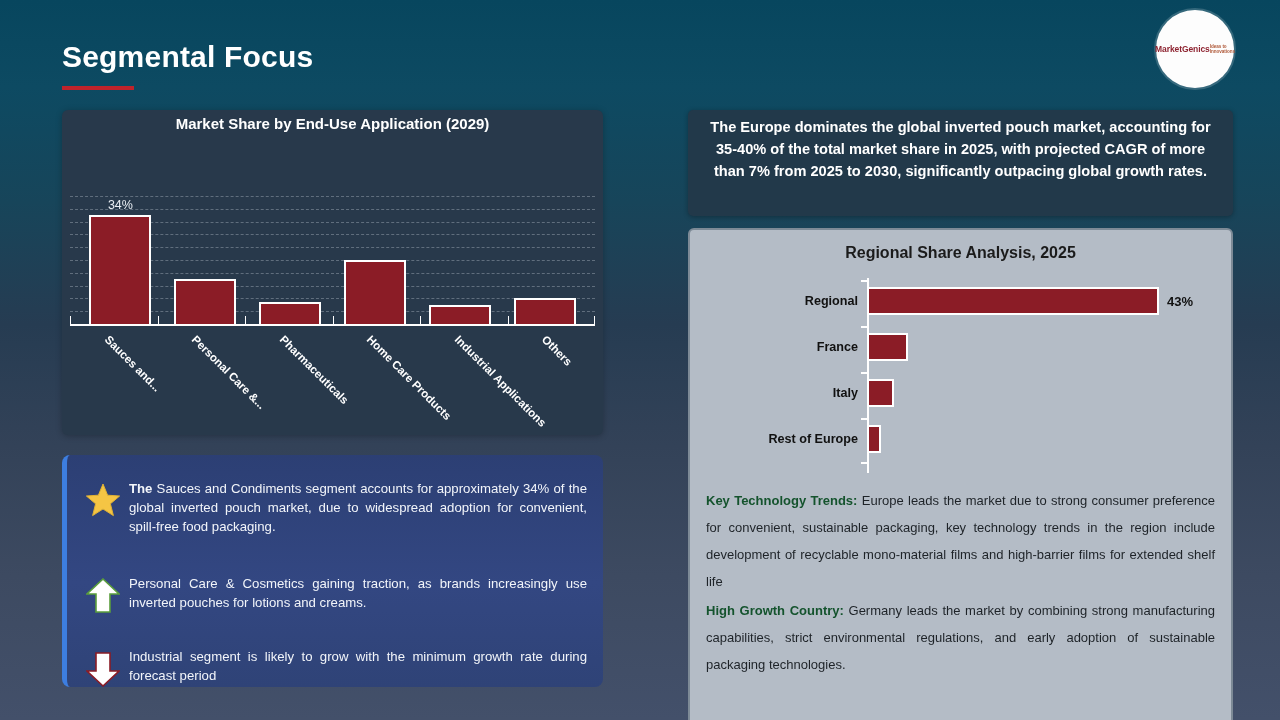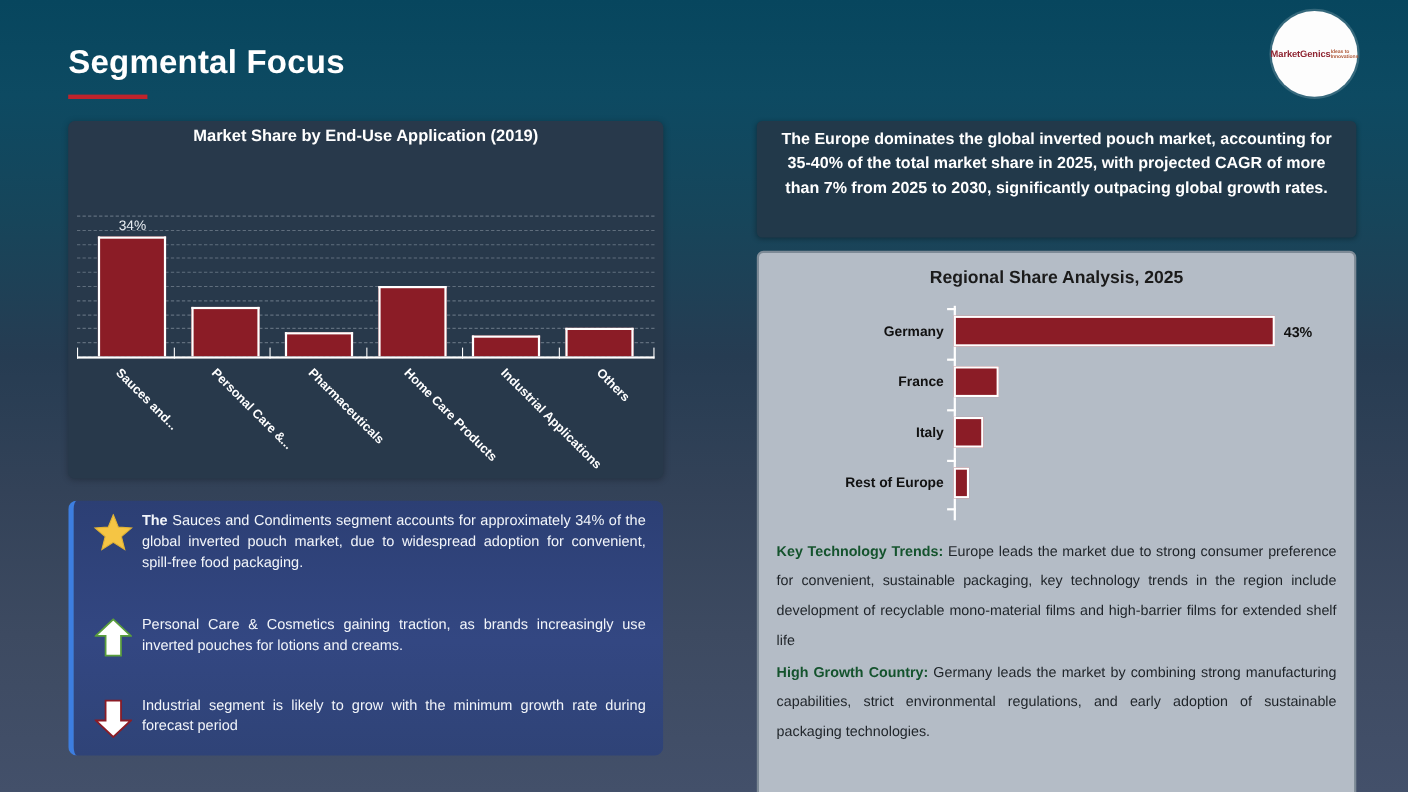--- a/index.html
+++ b/index.html
@@ -100,21 +100,21 @@
 
   
   .insights {
     position: absolute; left: 62px; top: 455px;
     width: 541px; height: 232px;
     background: linear-gradient(to bottom, #2c3f74 0%, #334782 55%, #2f4377 100%);
     border-radius: 8px; overflow: hidden;
     border-left: 5px solid #3d7ee0;
   }
   .insight-row { display: flex; align-items: flex-start; padding: 0 14px 0 10px; }
-  .insight-row.r1 { margin-top: 8px; }
+  .insight-row.r1 { margin-top: 24px; }
   .insight-row.r2 { margin-top: 38px; }
   .insight-row.r3 { margin-top: 33px; }
   .ico { width: 52px; flex: 0 0 52px; display: flex; justify-content: center; padding-top: 4px; }
   .insight-text {
     color: #f2f5fa; font-size: 13.2px; line-height: 19px;
     text-align: justify; flex: 1; padding-right: 2px;
   }
   .insight-text b { font-weight: bold; }
 
   
@@ -179,21 +179,21 @@
     <circle cx="9" cy="7" r="2.6" fill="none" stroke="#2e4b7a" stroke-width="1.6"></circle>
     <circle cx="15" cy="12" r="2.2" fill="#2e4b7a"></circle>
     <circle cx="22.4" cy="8.6" r="2.6" fill="none" stroke="#2e4b7a" stroke-width="1.6"></circle>
     <circle cx="12.6" cy="19.6" r="2.6" fill="none" stroke="#2e4b7a" stroke-width="1.6"></circle>
   </svg>
   <div class="logo-name">MarketGenics</div>
   <div class="logo-tag">Ideas to Innovations</div>
 </div>
 
 <div class="chart-panel">
-  <div class="chart-title">Market Share by End-Use Application (2019)</div>
+  <div class="chart-title">Market Share by End-Use Application (2029)</div>
 
   <div class="plot">
     <div id="gridlines">
         <div class="gridline" style="top: 0px;"></div>
         <div class="gridline" style="top: 12.8px;"></div>
         <div class="gridline" style="top: 25.6px;"></div>
         <div class="gridline" style="top: 38.4px;"></div>
         <div class="gridline" style="top: 51.2px;"></div>
         <div class="gridline" style="top: 64px;"></div>
         <div class="gridline" style="top: 76.8px;"></div>
@@ -296,21 +296,21 @@
   <div class="callout-text">The Europe dominates the global inverted pouch market, accounting for 35-40% of the total market share in 2025, with projected CAGR of more than 7% from 2025 to 2030, significantly outpacing global growth rates.</div>
 </div>
 
 <div class="right-panel">
   <div class="rp-title">Regional Share Analysis, 2025</div>
 
   <div class="hbars">
     <div class="vaxis"></div>
     <div id="hrows">
         <div class="hrow">
-          <div class="hlabel">Germany</div>
+          <div class="hlabel">Regional</div>
           <div class="htrack">
             <div class="hbar" style="width: 292px; background: rgb(139, 28, 38);"></div>
             <div class="hval">43%</div>
           </div>
         </div>
         <div class="hrow">
           <div class="hlabel">France</div>
           <div class="htrack">
             <div class="hbar" style="width: 41px; background: rgb(139, 28, 38);"></div>
           </div>

